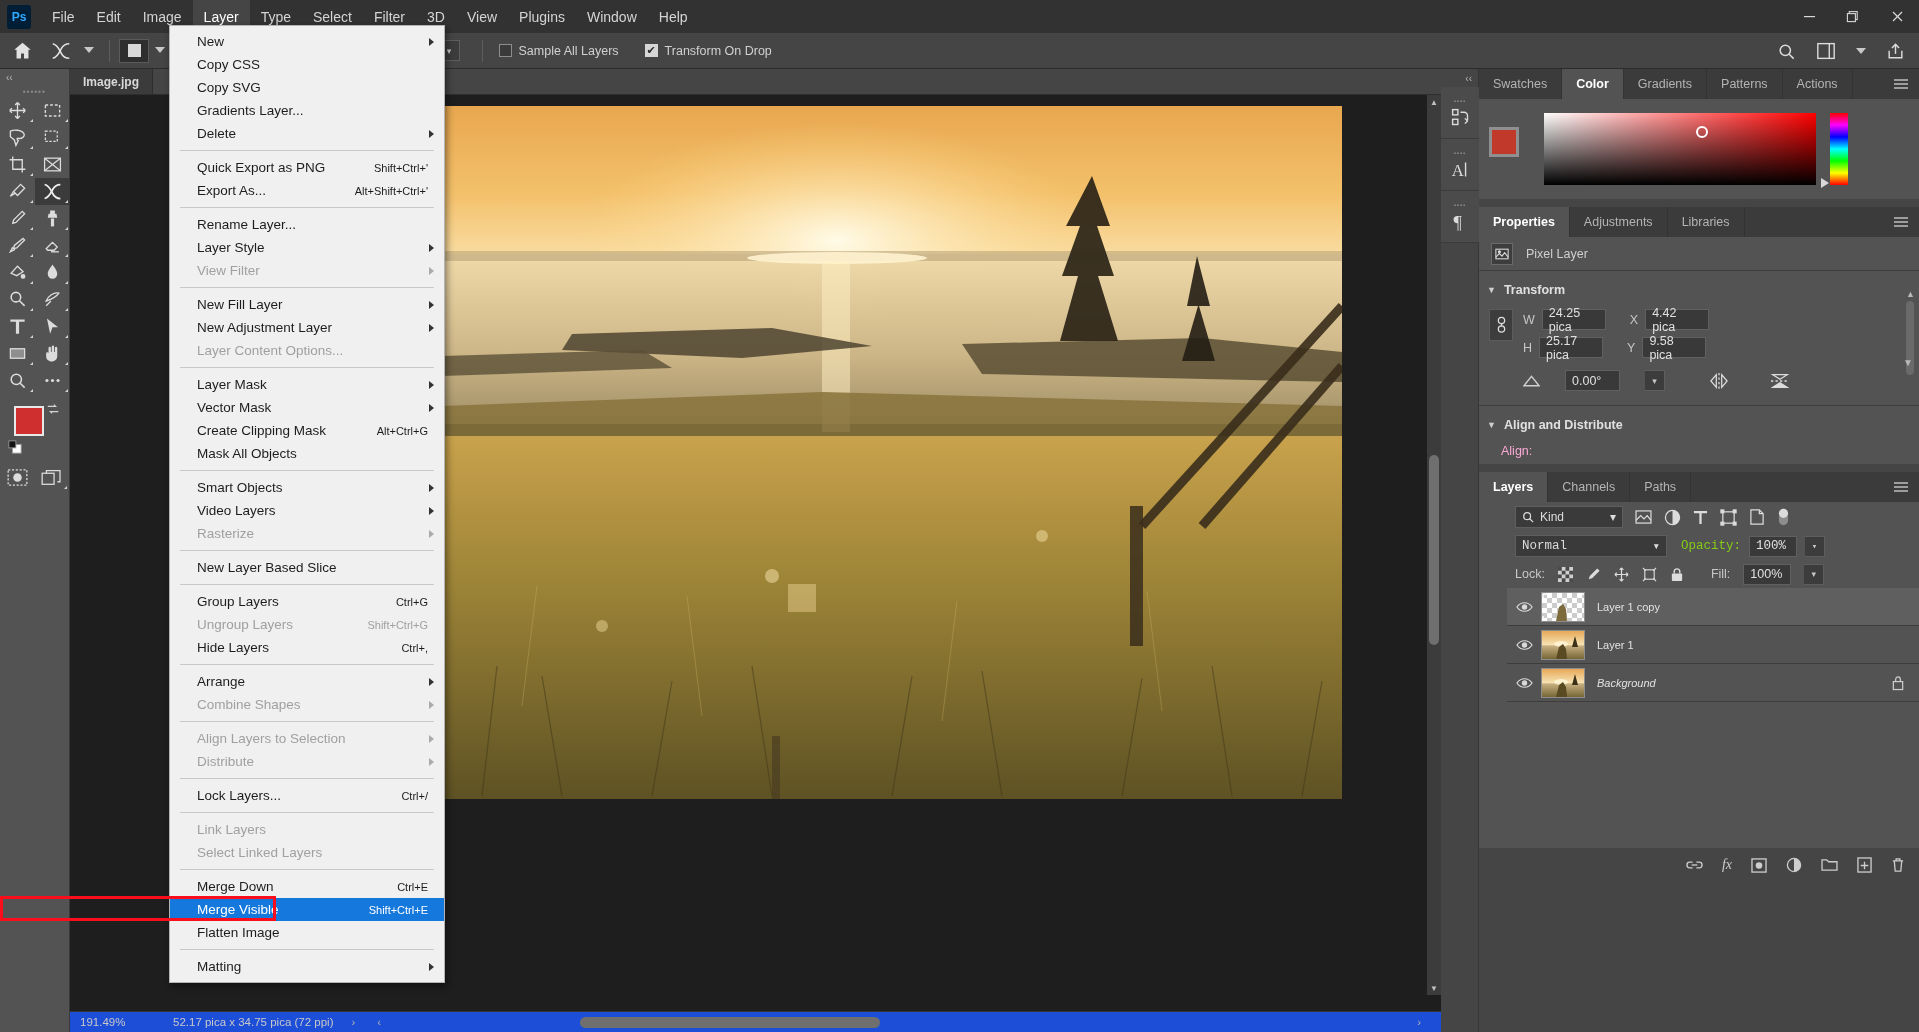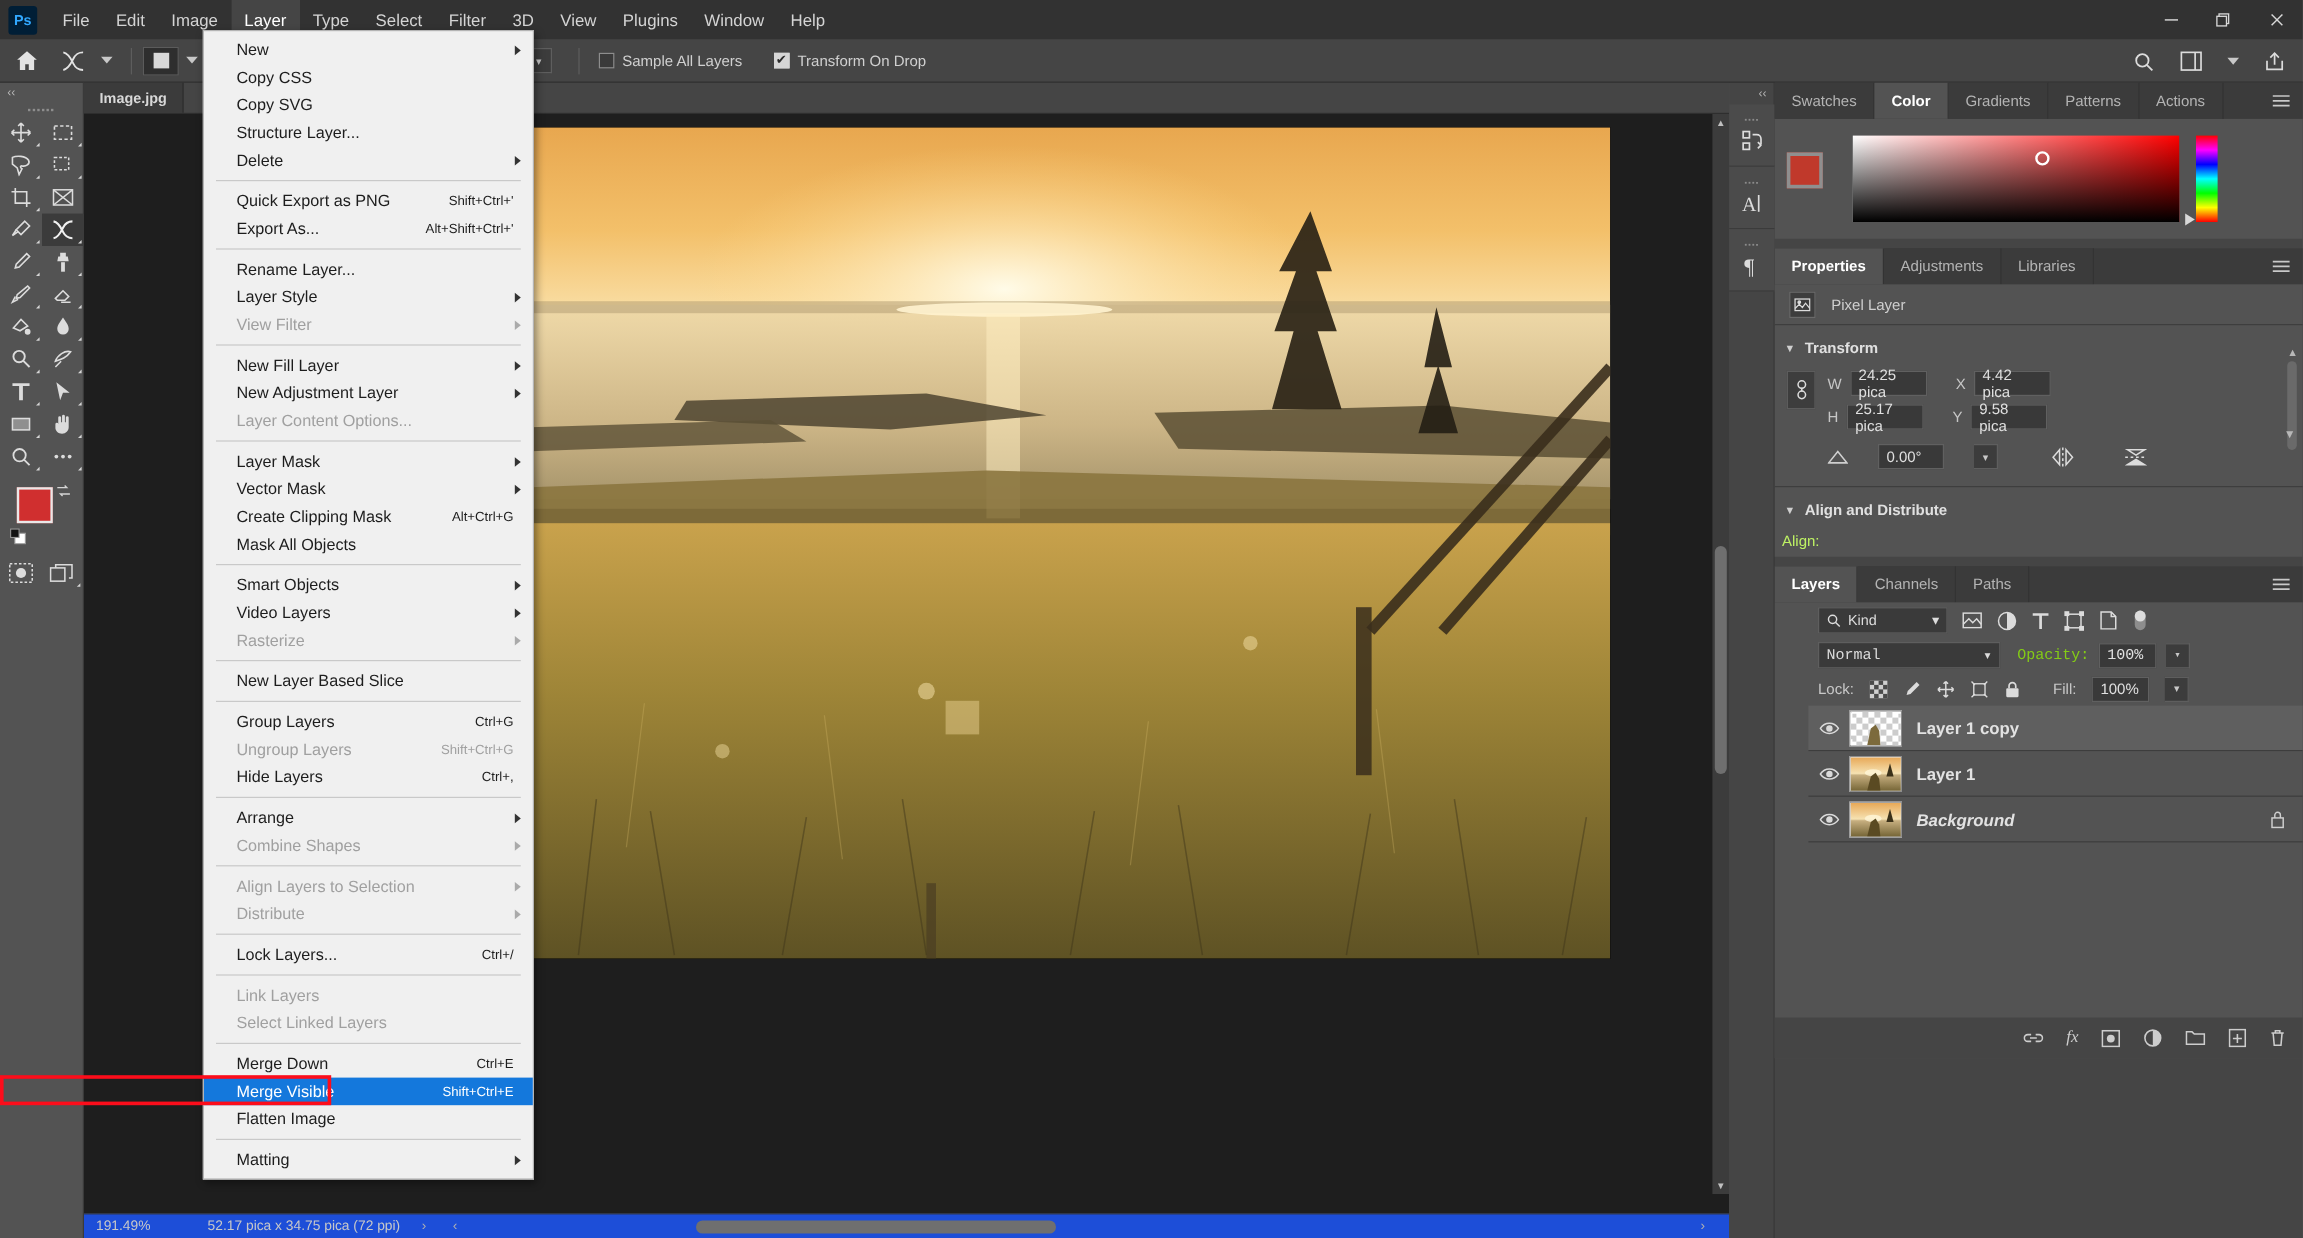--- a/index.html
+++ b/index.html
@@ -172,21 +172,21 @@
   .kindsel { display:flex;align-items:center;background:#3a3a3a;border:1px solid #5e5e5e;
              height:22px;padding:0 6px;color:#dcdcdc;font-size:12px; width:108px; justify-content:space-between;}
   .blendrow { display:flex;align-items:center;height:28px;padding:0 8px;gap:8px;font-family:Liberation Mono, monospace; }
   .blendsel { display:flex;align-items:center;justify-content:space-between;background:#3a3a3a;
               border:1px solid #5e5e5e;height:22px;padding:0 6px;color:#dcdcdc;font-size:12.5px;width:152px; }
   .lockrow { display:flex;align-items:center;height:28px;padding:0 8px;gap:13px;color:#c8c8c8;font-size:12.5px; }
   .layerrow { display:flex;align-items:center;height:38px;border-bottom:1px solid #3d3d3d;position:relative; }
   .layerrow.selected { background:#5f5f5f; }
   .eye { width:34px;display:flex;align-items:center;justify-content:center;color:#d9d9d9; }
   .lthumb { width:44px;height:30px;border:1px solid #8d8d8d;margin-right:12px;overflow:hidden;position:relative;background:#fff; }
-  .lname { color:#e2e2e2;font-size:14px;font-weight:bold; }
+  .lname { color:#e2e2e2;font-size:11px; }
   .lname.italic { font-style:italic; }
   .llock { position:absolute; right:14px; color:#cfcfcf; }
   .layerfoot { position:absolute;left:0;bottom:0;width:440px;height:34px;background:#454545;
                display:flex;align-items:center;justify-content:flex-end;gap:19px;padding-right:14px;color:#cdcdcd; }
 
   
   .dropdown {
     position:absolute; left:169px; top:25px; width:276px;
     background:#f0f0f0; border:1px solid #b4b4b4;
     box-shadow:2px 3px 7px rgba(0,0,0,.45);
@@ -732,21 +732,21 @@
         <div style="position:absolute;right:4px;top:52px;width:9px;height:130px;">
           <div style="color:#b8b8b8;font-size:9px;text-align:center">▲</div>
           <div style="width:8px;height:74px;background:#6a6a6a;border-radius:4px;margin-top:2px;"></div>
         </div>
 
         <div style="border-top:1px solid #3e3e3e;margin-top:14px;"></div>
         <div class="sect-head" style="margin-top:6px">
           <span class="tri">▼</span>
           <span>Align and Distribute</span>
         </div>
-        <div style="color:#bef264;font-size:12.5px;padding-left:6px;margin-top:6px;">Align:</div>
+        <div style="color:#f9a8d4;font-size:12.5px;padding-left:22px;margin-top:6px;">Align:</div>
         <div style="position:absolute;right:6px;top:120px;color:#b8b8b8;font-size:10px;">▼</div>
       </div>
     </div>
 
     <div class="panel" style="margin-top:8px;position:relative;height:410px;">
       <div class="tabrow">
         <div class="ptab active">Layers</div>
         <div class="ptab">Channels</div>
         <div class="ptab">Paths</div>
         <div class="pmenu">
@@ -1007,21 +1007,21 @@
         <span>New</span>
         <i class="sub"></i>
       </div>
       <div class="mrow">
         <span>Copy CSS</span>
       </div>
       <div class="mrow">
         <span>Copy SVG</span>
       </div>
       <div class="mrow">
-        <span>Structure Layer...</span>
+        <span>Gradients Layer...</span>
       </div>
       <div class="mrow">
         <span>Delete</span>
         <i class="sub"></i>
       </div>
       <div class="msep"></div>
       <div class="mrow">
         <span>Quick Export as PNG</span>
         <span class="sc">Shift+Ctrl+'</span>
       </div>

